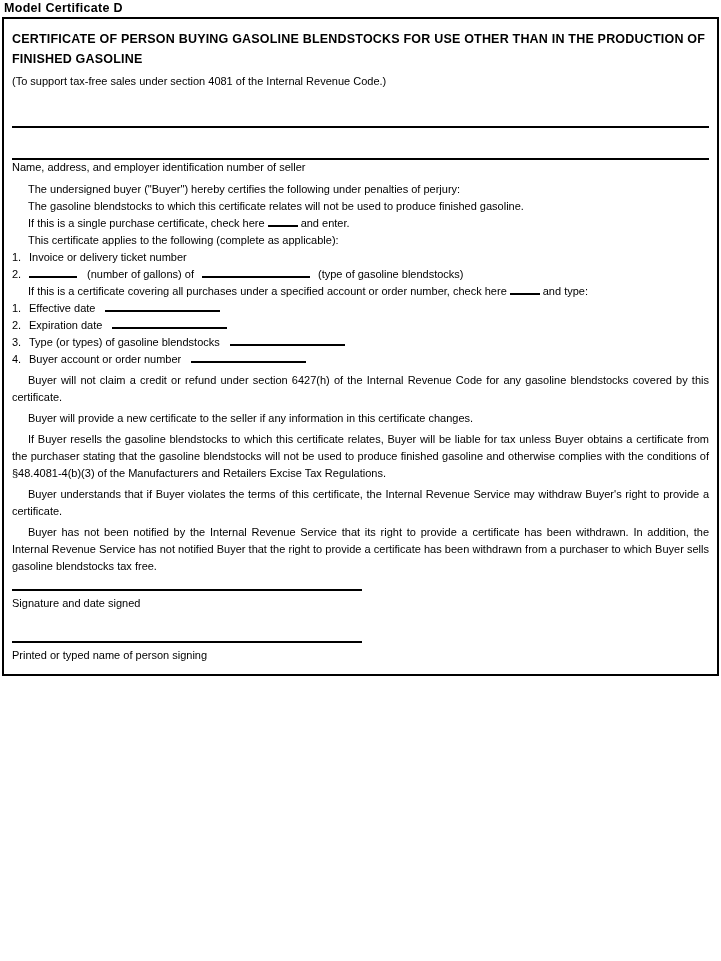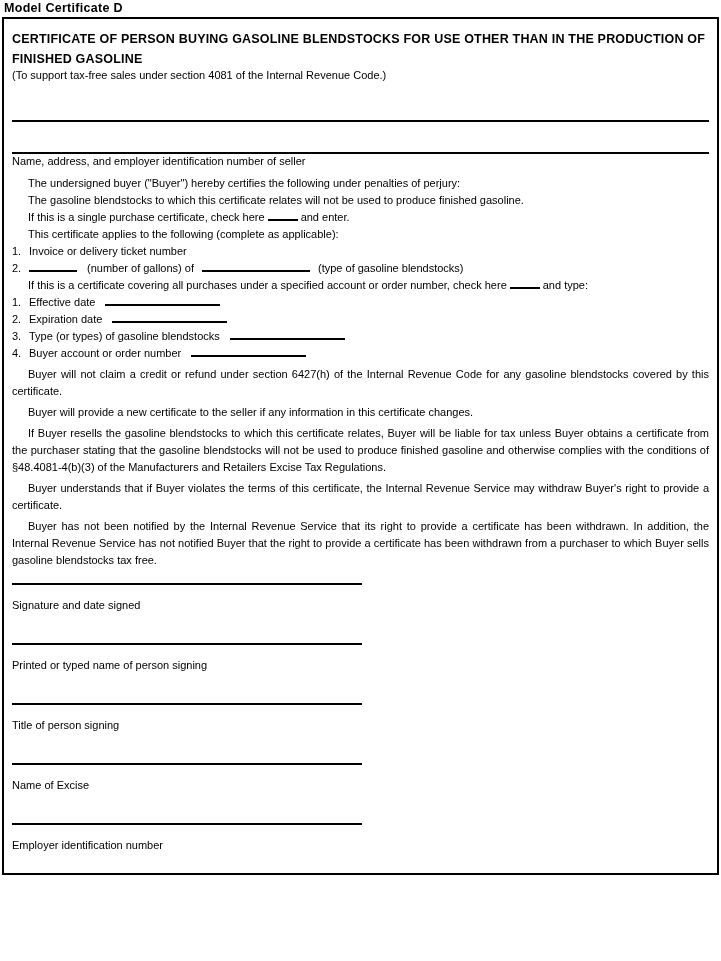--- a/index.html
+++ b/index.html
@@ -11,28 +11,28 @@
   }
   .page { position: relative; width: 721px; height: 961px; background: #fff; }
 
   .model-label {
     font-weight: bold; font-size: 12.5px;
     padding: 1px 0 2px 4px; letter-spacing: 0.3px;
   }
 
   .cert-box {
     margin: 0 2px; border: 2px solid #000;
-    height: 858px; padding: 8px 8px 0 8px; overflow: hidden;
+    height: 659px; padding: 8px 8px 0 8px; overflow: hidden;
   }
 
   .cert-title {
     font-weight: bold; font-size: 12.5px; line-height: 20px;
     letter-spacing: 0.2px; margin-top: 2px;
   }
-  .cert-subtitle { line-height: 13px; }
+  .cert-subtitle { margin-top: 6px; line-height: 13px; }
 
   .fill-line { border-top: 2px solid #000; height: 0; width: 100%; }
   .seller-line-1 { margin-top: 38px; }
   .seller-line-2 { margin-top: 30px; }
   .seller-label { margin-top: 1px; line-height: 13px; }
 
   .rows { margin-top: 7px; }
   .row { line-height: 17px; height: 17px; white-space: nowrap; }
   .indent { padding-left: 16px; }
   .num { display: inline-block; width: 17px; }
@@ -46,21 +46,21 @@
   .terms { margin-top: 4px; }
   .term {
     line-height: 17px; margin-bottom: 4px;
     text-indent: 16px; text-align: justify;
   }
 
   .sig-section { margin-top: 14px; }
   .sig-block { width: 350px; margin-top: 31px; }
   .sig-block.first { margin-top: 0; }
   .sig-line { border-top: 2px solid #000; width: 350px; height: 0; }
-  .sig-label { line-height: 13px; padding-top: 14px; white-space: nowrap; }
+  .sig-label { line-height: 13px; padding-top: 6px; white-space: nowrap; }
 </style>
 </head>
 <body>
 
 <div class="page">
 
   <div class="model-label">Model Certificate D</div>
 
   <div class="cert-box">
 

